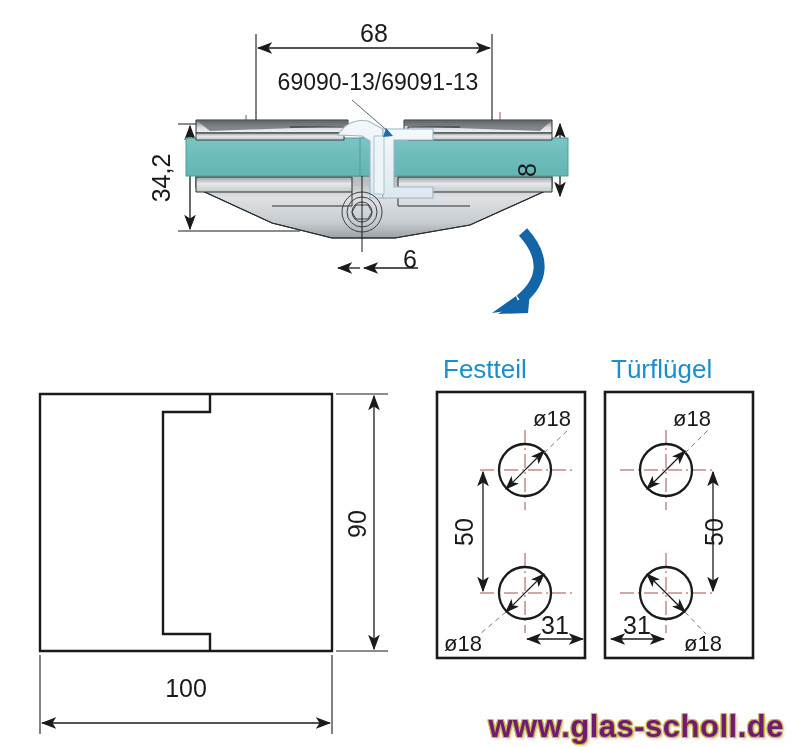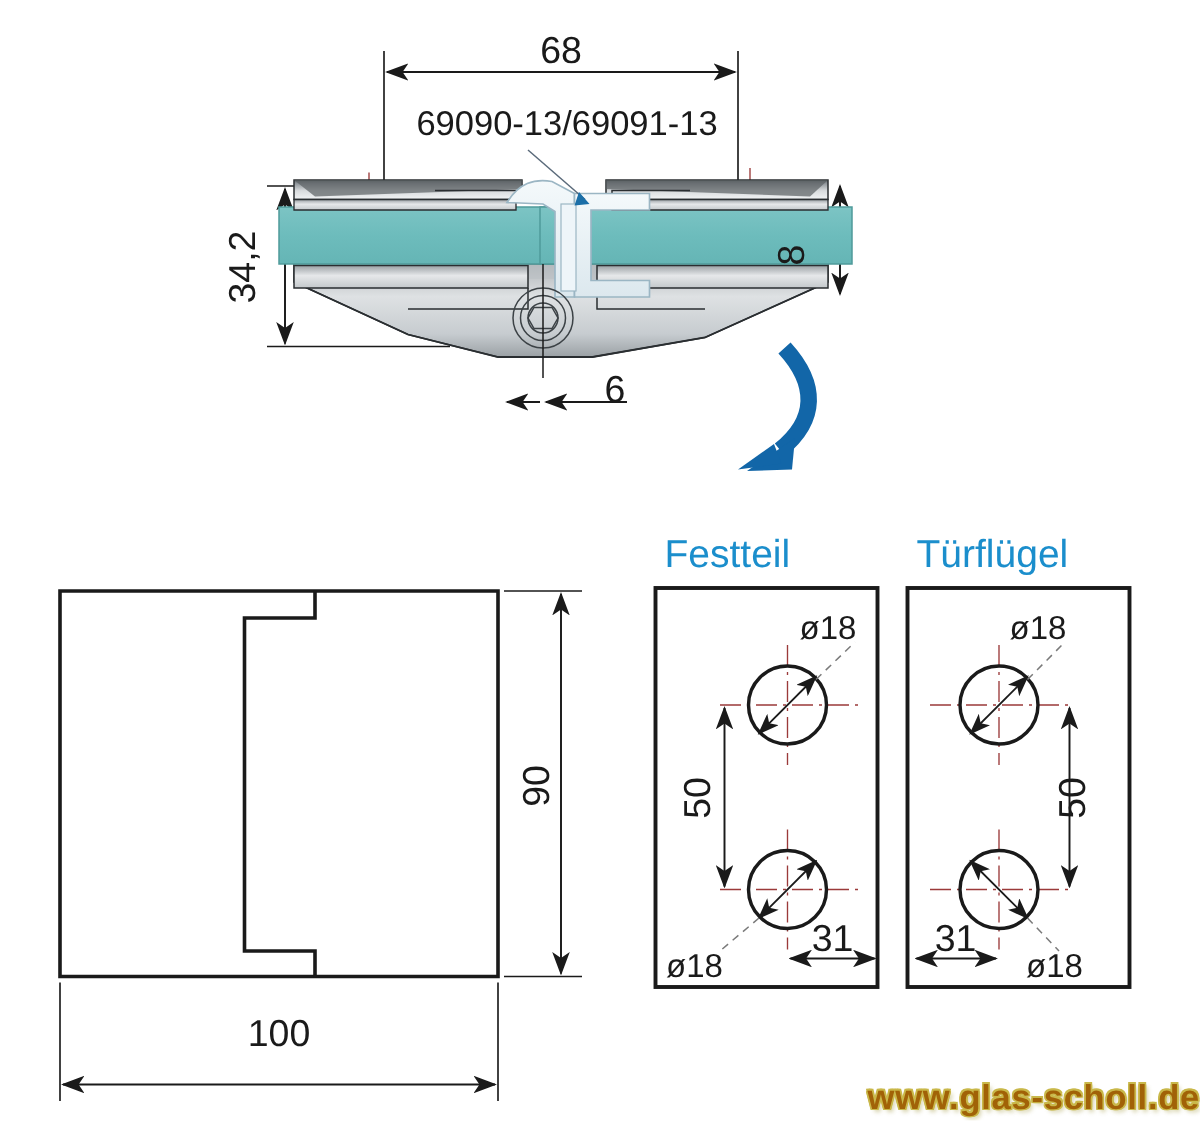--- a/index.html
+++ b/index.html
@@ -6,24 +6,24 @@
   body{width:800px;height:747px;position:relative;overflow:hidden;
        font-family:"Liberation Sans", sans-serif;color:#1a1a1a;}
   .stage{position:absolute;left:0;top:0;width:800px;height:747px;}
   svg.dwg{position:absolute;left:0;top:0;width:800px;height:747px;}
 
   .dim-text{font-family:"Liberation Sans", sans-serif;font-size:25px;fill:#1a1a1a;}
   .dim-text-sm{font-family:"Liberation Sans", sans-serif;font-size:22px;fill:#1a1a1a;}
   .part-text{font-family:"Liberation Sans", sans-serif;font-size:23px;fill:#1a1a1a;}
   .head-text{font-family:"Liberation Sans", sans-serif;font-size:26px;fill:#1b8ecc;}
 
-  .wm{position:absolute;right:0;bottom:2px;
+  .wm{position:absolute;right:16px;bottom:2px;
       font-family:"Liberation Sans", sans-serif;
-      font-size:23px;font-weight:bold;letter-spacing:.5px;
-      color:#a16207;
+      font-size:31px;font-weight:bold;letter-spacing:.5px;
+      color:#701a75;
       text-shadow:
         1px 0 0 #c9b84a, -1px 0 0 #c9b84a, 0 1px 0 #c9b84a, 0 -1px 0 #c9b84a,
         1px 1px 0 #c9b84a, -1px -1px 0 #c9b84a, 1px -1px 0 #c9b84a, -1px 1px 0 #c9b84a,
         2px 2px 3px rgba(160,150,60,.45);
       white-space:nowrap;user-select:none;}
 </style>
 </head>
 <body>
 
 <div class="stage">

